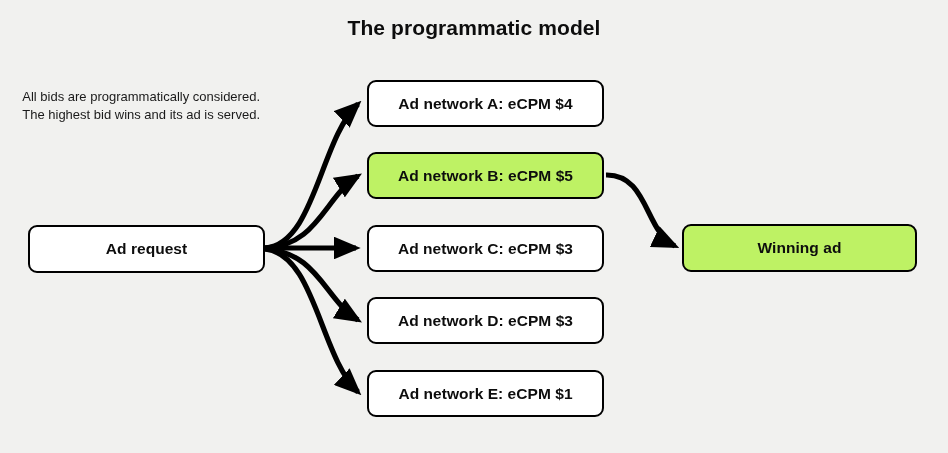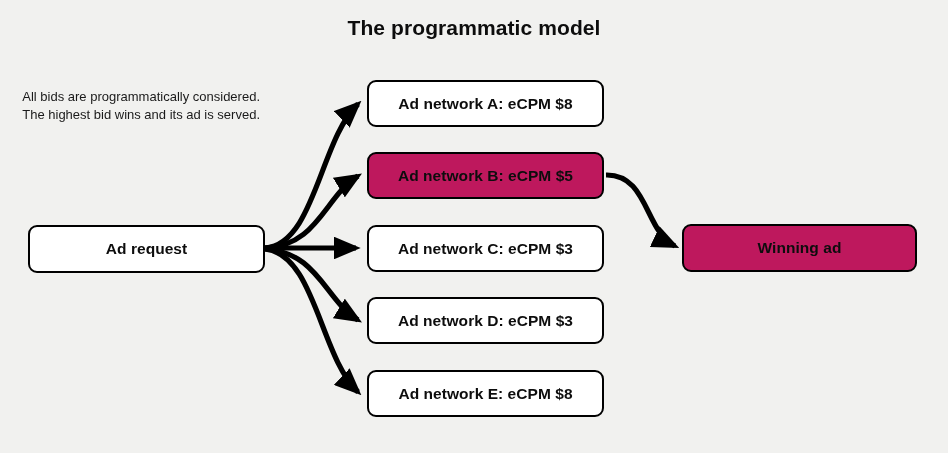--- a/index.html
+++ b/index.html
@@ -56,21 +56,21 @@
     border-radius: 9px;
     display: flex;
     align-items: center;
     justify-content: center;
     font-size: 15.5px;
     font-weight: bold;
     color: #0d0d0d;
     letter-spacing: 0.05px;
   }
   .node.white { background: #ffffff; }
-  .node.green { background: #be185d; }
+  .node.green { background: #bef264; }
 
   #node-ad-request { left: 28px;  top: 225px; width: 237px; height: 48px; }
   #node-net-a      { left: 367px; top: 80px;  width: 237px; height: 47px; }
   #node-net-b      { left: 367px; top: 152px; width: 237px; height: 47px; }
   #node-net-c      { left: 367px; top: 225px; width: 237px; height: 47px; }
   #node-net-d      { left: 367px; top: 297px; width: 237px; height: 47px; }
   #node-net-e      { left: 367px; top: 370px; width: 237px; height: 47px; }
   #node-winning-ad { left: 682px; top: 224px; width: 235px; height: 48px; }
 </style>
 </head>
@@ -100,36 +100,36 @@
     <path d="M265,249 C315,254 320,356 358,392" fill="none" stroke="#000000" stroke-width="5.2" stroke-linecap="butt" marker-end="url(#arrowhead)"></path>
 
     <path d="M606,175 C648,174 645,232 675,246" fill="none" stroke="#000000" stroke-width="5.2" stroke-linecap="butt" marker-end="url(#arrowhead)"></path>
   </svg>
 
   <div class="node white" id="node-ad-request">
     <span>Ad request</span>
   </div>
 
   <div class="node white" id="node-net-a">
-    <span>Ad network A: eCPM $8</span>
+    <span>Ad network A: eCPM $4</span>
   </div>
 
   <div class="node green" id="node-net-b">
     <span>Ad network B: eCPM $5</span>
   </div>
 
   <div class="node white" id="node-net-c">
     <span>Ad network C: eCPM $3</span>
   </div>
 
   <div class="node white" id="node-net-d">
     <span>Ad network D: eCPM $3</span>
   </div>
 
   <div class="node white" id="node-net-e">
-    <span>Ad network E: eCPM $8</span>
+    <span>Ad network E: eCPM $1</span>
   </div>
 
   <div class="node green" id="node-winning-ad">
     <span>Winning ad</span>
   </div>
 
 </div>
 
 </body></html>

